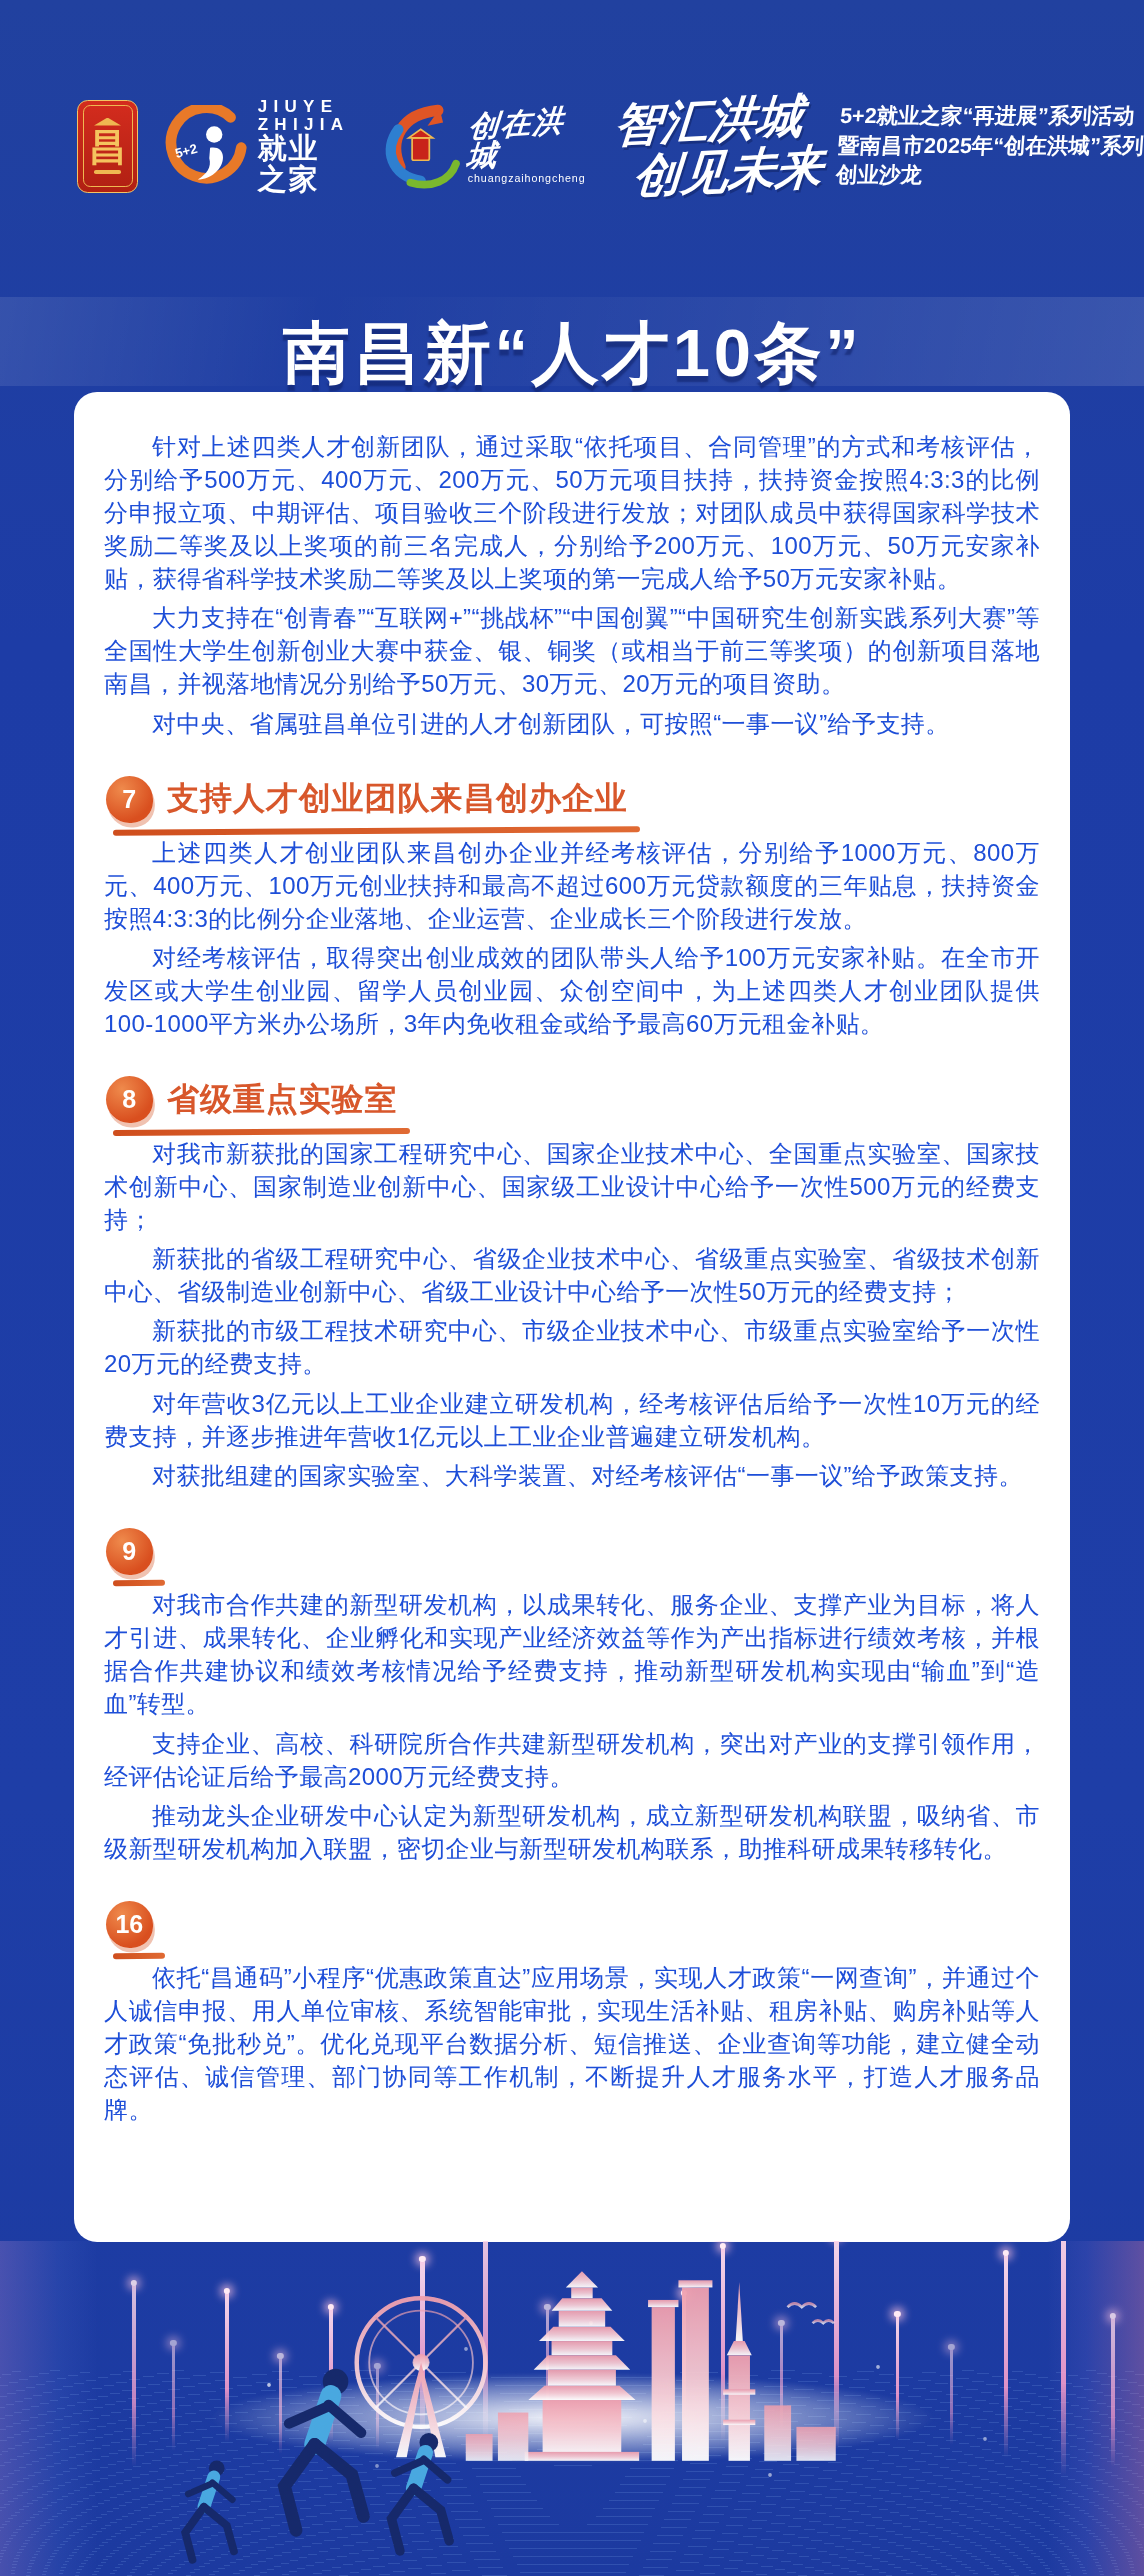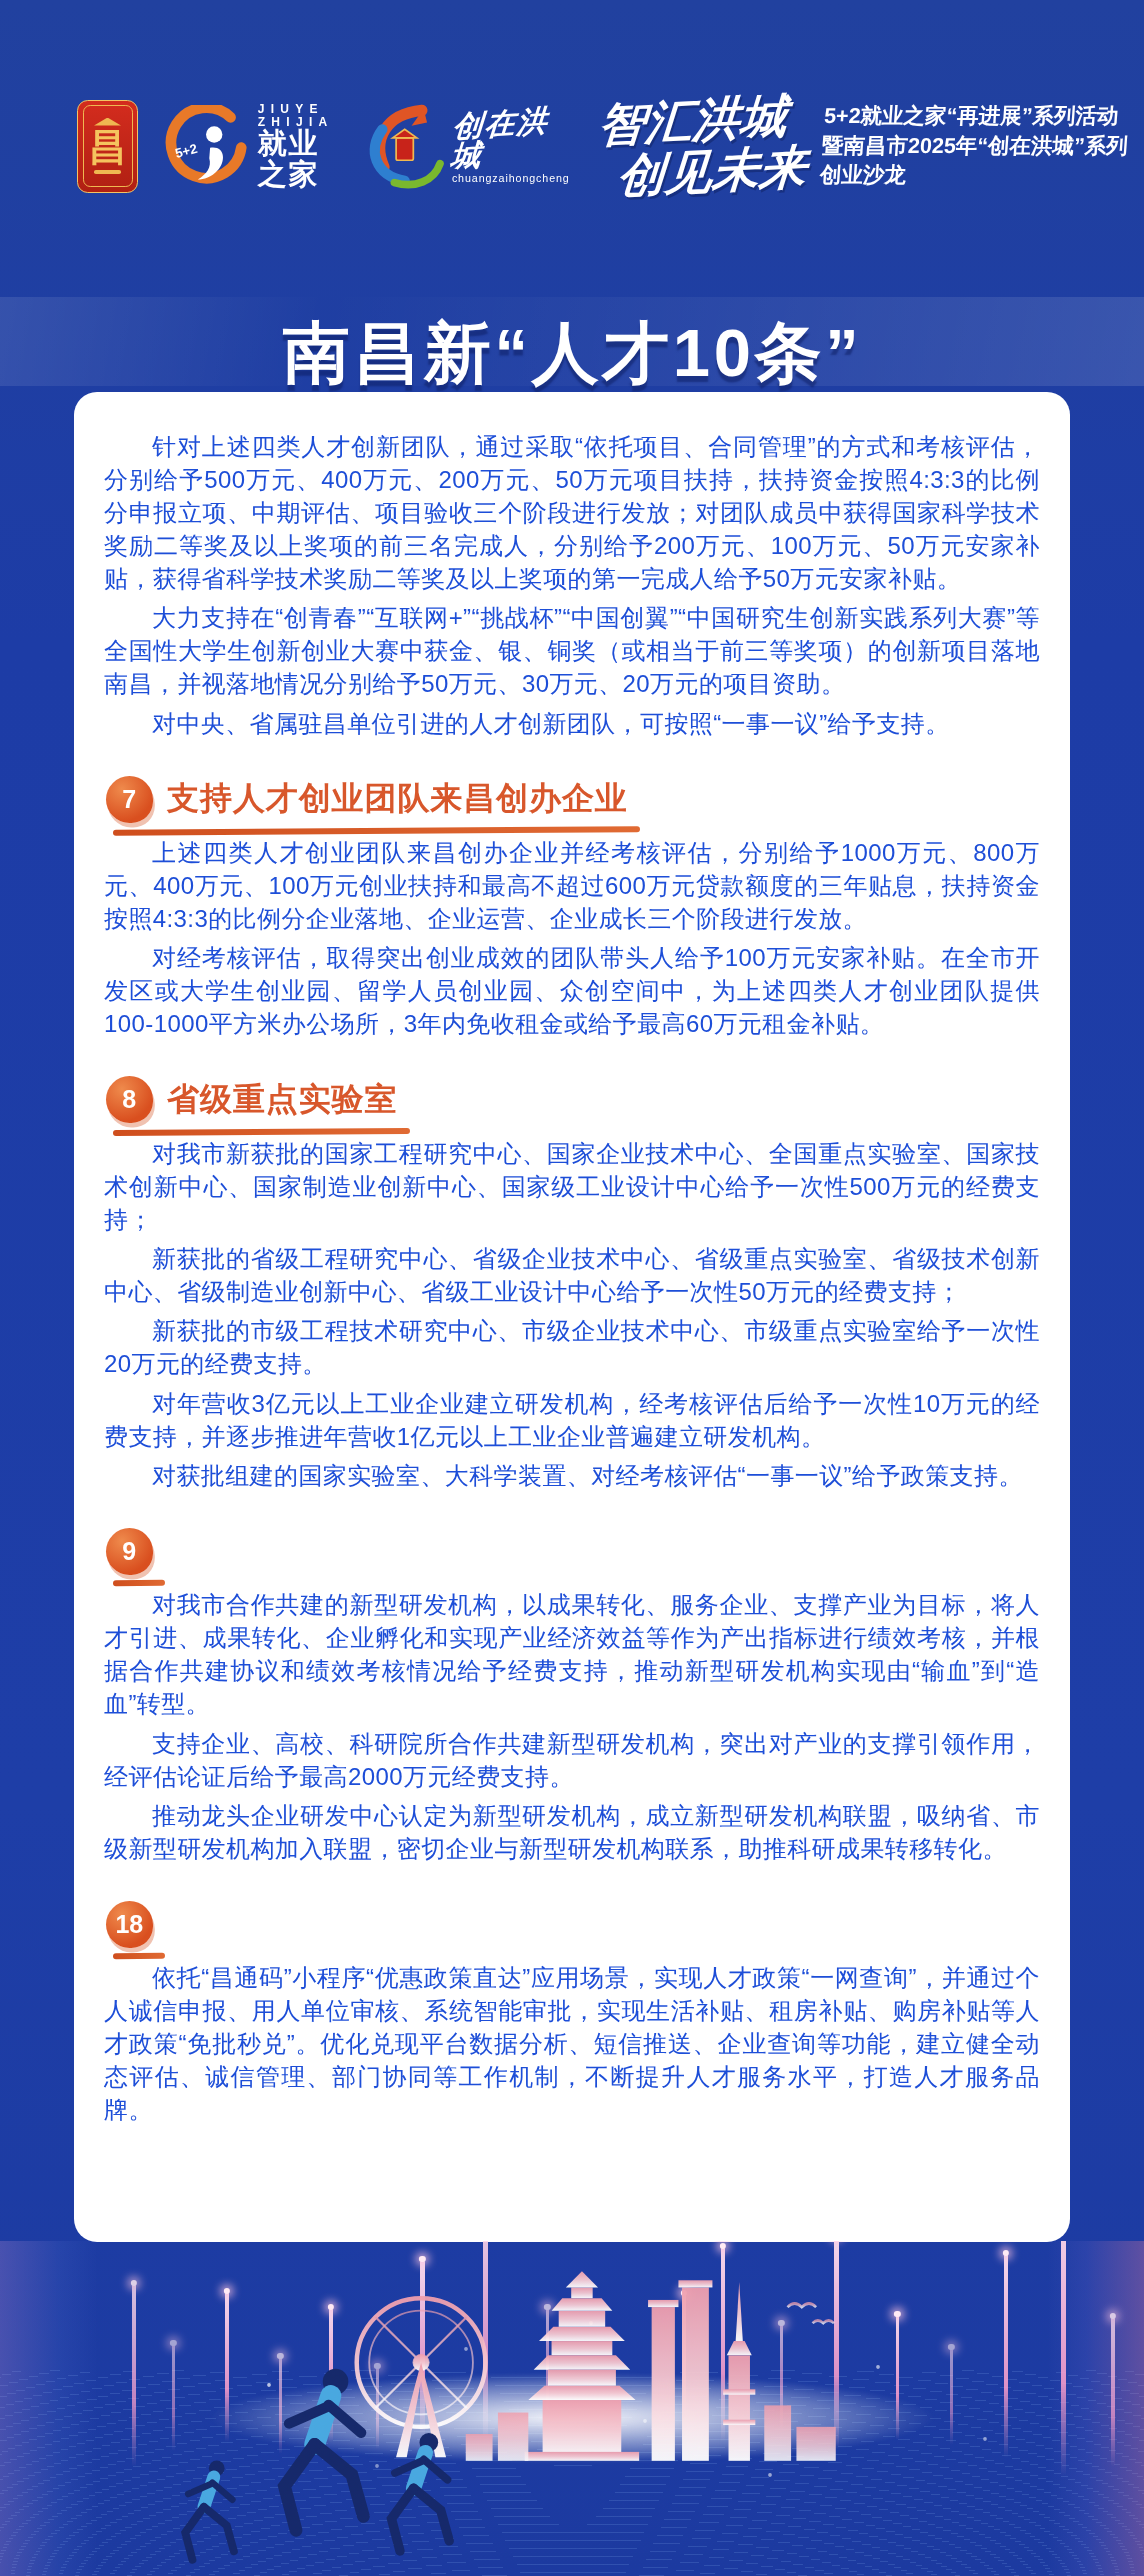--- a/index.html
+++ b/index.html
@@ -26,21 +26,21 @@
   }
   .seal::before{content:""; position:absolute; inset:4.5px; border:1.8px solid #efb851; border-radius:7.2px;}
   .seal-roof{width:32px; height:8px; background:#efb851;
     clip-path:polygon(50% 0,92% 100%,8% 100%); margin-bottom:2.7px;}
   .seal-char{color:#f5c35e; font-size:38px; font-weight:700; line-height:1;
     font-family:"DejaVu Serif","Liberation Serif",serif;}
   .seal-base{width:27px;height:4.5px;background:#efb851;margin-top:3.6px;border-radius:1.8px;}
   .jiuye{display:flex; align-items:center; gap:10.7px;}
   .jy-icon{width:82px; height:82px; flex:0 0 auto;}
   .jy-text{display:flex; flex-direction:column; line-height:1.05;}
-  .jy-pinyin{color:#fff; font-size:12px; font-weight:700; letter-spacing:6.3px;}
+  .jy-pinyin{color:#fff; font-size:17px; font-weight:700; letter-spacing:6.3px;}
   .jy-name{color:#fff; font-size:29px; font-weight:800; letter-spacing:1.8px;}
   .chuangzai{display:flex; align-items:center; gap:5.4px;}
   .cz-icon{width:86px; height:89px; flex:0 0 auto;}
   .cz-text{display:flex; flex-direction:column; align-items:center; line-height:1;}
   .cz-name{color:#fff; font-size:30px; font-weight:700; font-style:italic;
     transform:skewX(-8deg) rotate(-4deg); letter-spacing:1.8px;}
   .cz-pinyin{color:#fff; font-size:10.7px; margin-top:5.4px; letter-spacing:0.9px;}
   .brand-right{margin-left:auto; display:flex; align-items:center; gap:14.3px;}
   .slogan{color:#fff; font-weight:800; font-style:italic; font-size:47px;
     line-height:1.1; transform:skewX(-7deg) rotate(-3deg);
@@ -239,21 +239,21 @@
         </div>
       </div>
       <p class="para">对我市合作共建的新型研发机构，以成果转化、服务企业、支撑产业为目标，将人才引进、成果转化、企业孵化和实现产业经济效益等作为产出指标进行绩效考核，并根据合作共建协议和绩效考核情况给予经费支持，推动新型研发机构实现由“输血”到“造血”转型。</p>
       <p class="para">支持企业、高校、科研院所合作共建新型研发机构，突出对产业的支撑引领作用，经评估论证后给予最高2000万元经费支持。</p>
       <p class="para">推动龙头企业研发中心认定为新型研发机构，成立新型研发机构联盟，吸纳省、市级新型研发机构加入联盟，密切企业与新型研发机构联系，助推科研成果转移转化。</p>
     </div>
 
     <div class="section">
       <div class="head-row">
         <div class="section-head">
-          <span class="badge">18</span>
+          <span class="badge">16</span>
         </div>
       </div>
       <p class="para">依托“昌通码”小程序“优惠政策直达”应用场景，实现人才政策“一网查询”，并通过个人诚信申报、用人单位审核、系统智能审批，实现生活补贴、租房补贴、购房补贴等人才政策“免批秒兑”。优化兑现平台数据分析、短信推送、企业查询等功能，建立健全动态评估、诚信管理、部门协同等工作机制，不断提升人才服务水平，打造人才服务品牌。</p>
 
     </div>
   </div>
 
   <div class="footer-illu">
     <div class="arcs"></div>
     <div class="edge-glow left"></div>

